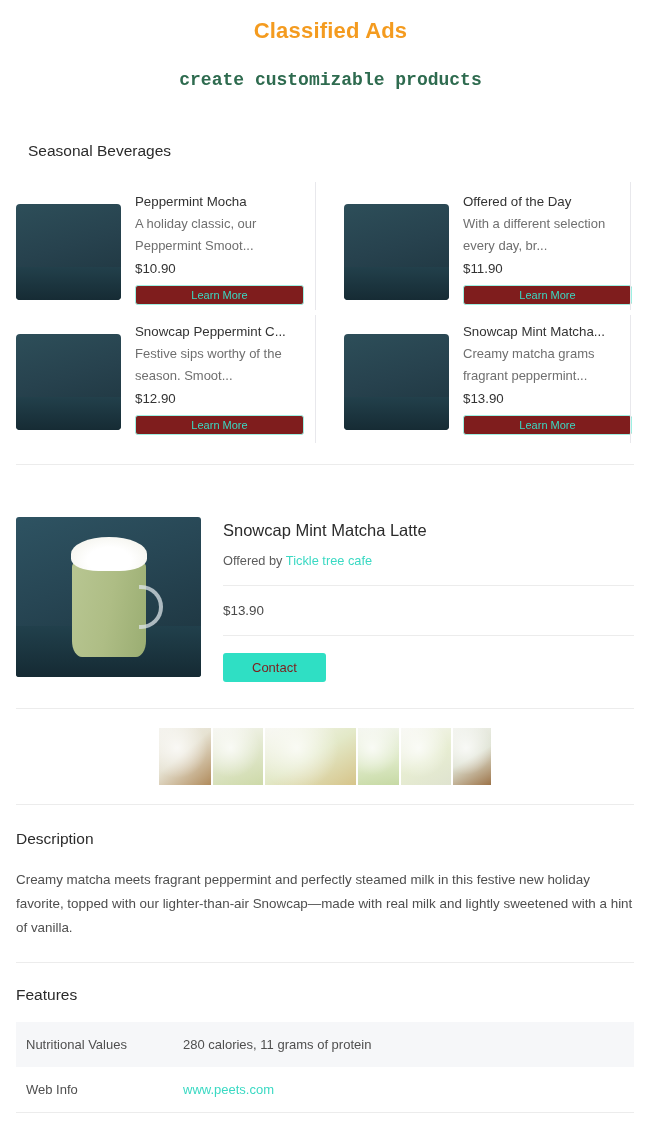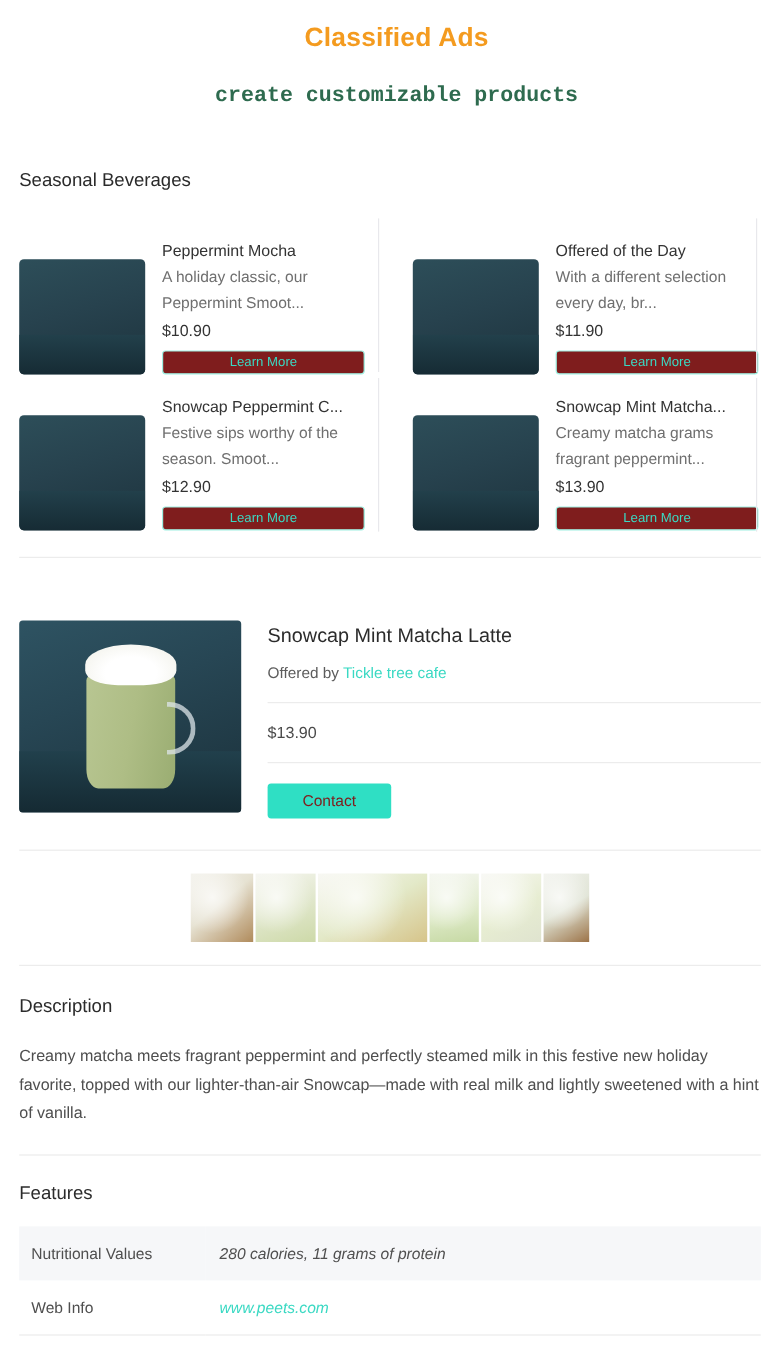--- a/index.html
+++ b/index.html
@@ -27,21 +27,21 @@
     font-weight: bold;
     color: #2E6B4F;
     margin: 26px 0 0 0;
     font-family: Liberation Mono, monospace;
   }
 
   
   .section-title {
     font-size: 15.5px;
     color: #2b2b2b;
-    padding: 0 0 0 16px;
+    padding: 0 0 0 28px;
     margin: 0;
     font-weight: normal;
   }
   .seasonal-wrap { margin-top: 52px; }
 
   
   .product-grid {
     margin-top: 22px;
     display: flex;
     flex-wrap: wrap;
@@ -51,21 +51,21 @@
   }
   .grid-col-divider {
     position: absolute;
     width: 1px;
     background: #e8e8ec;
   }
   .product-card {
     width: 299px;
     height: 130px;
     display: flex;
-    align-items: flex-end;
+    align-items: center;
     padding-top: 2px;
   }
   .product-card.col2 { padding-left: 29px; }
   .card-thumb {
     width: 105px;
     height: 96px;
     border-radius: 4px;
     flex: 0 0 auto;
     margin-top: 7px;
     position: relative;
@@ -223,21 +223,21 @@
   }
   .features-table td {
     font-size: 13px;
     color: #4f4f4f;
     padding: 15px 0 15px 10px;
     vertical-align: middle;
     border-bottom: 1px solid #ececec;
   }
   .features-table tr.alt td { background: #f6f7f9; border-bottom: none; }
   .features-table td.key { width: 155px; }
-  .features-table td.val { padding-left: 12px; font-style: italic; }
+  .features-table td.val { padding-left: 12px; }
   .features-table a { color: #3ad9c3; text-decoration: none; }
 </style>
 </head>
 <body>
 
 <div class="page-header">
   <h1 class="brand-title">Classified Ads</h1>
   <h2 class="brand-subtitle">create customizable products</h2>
 </div>
 

